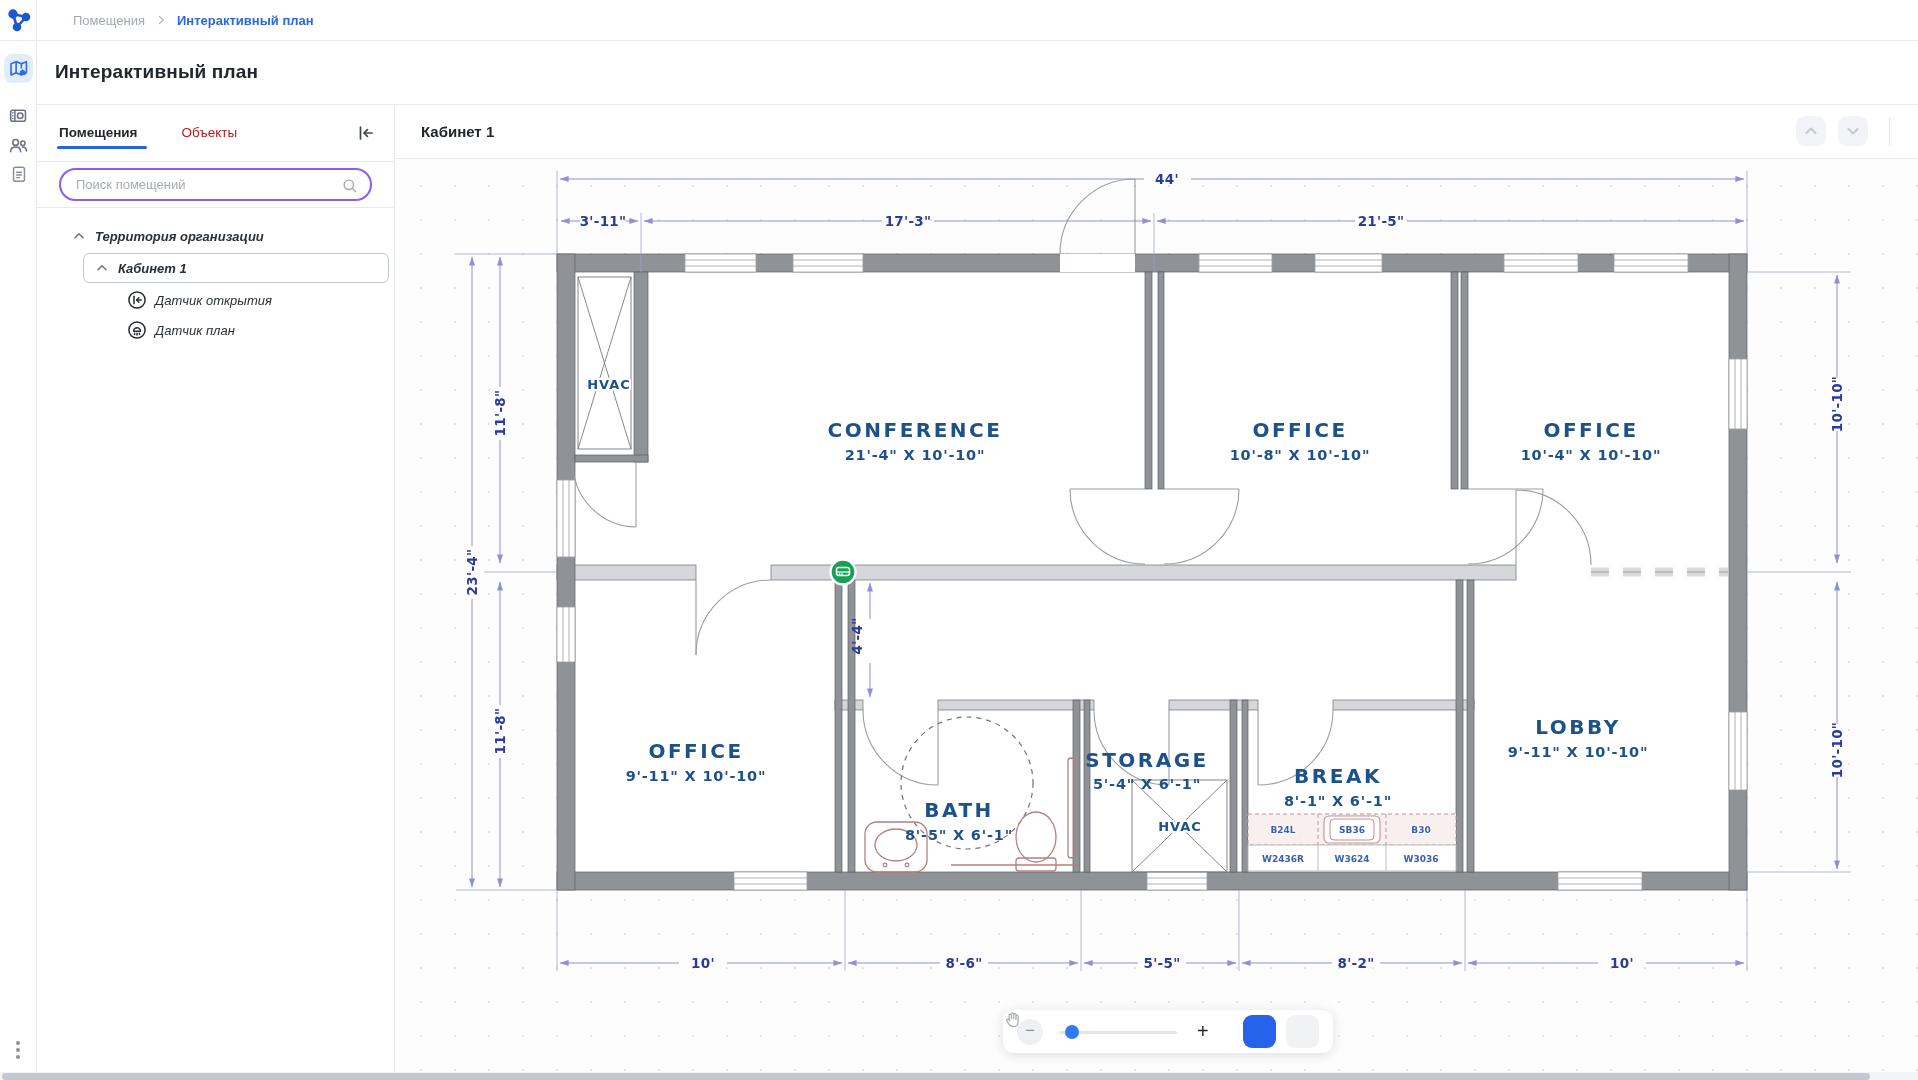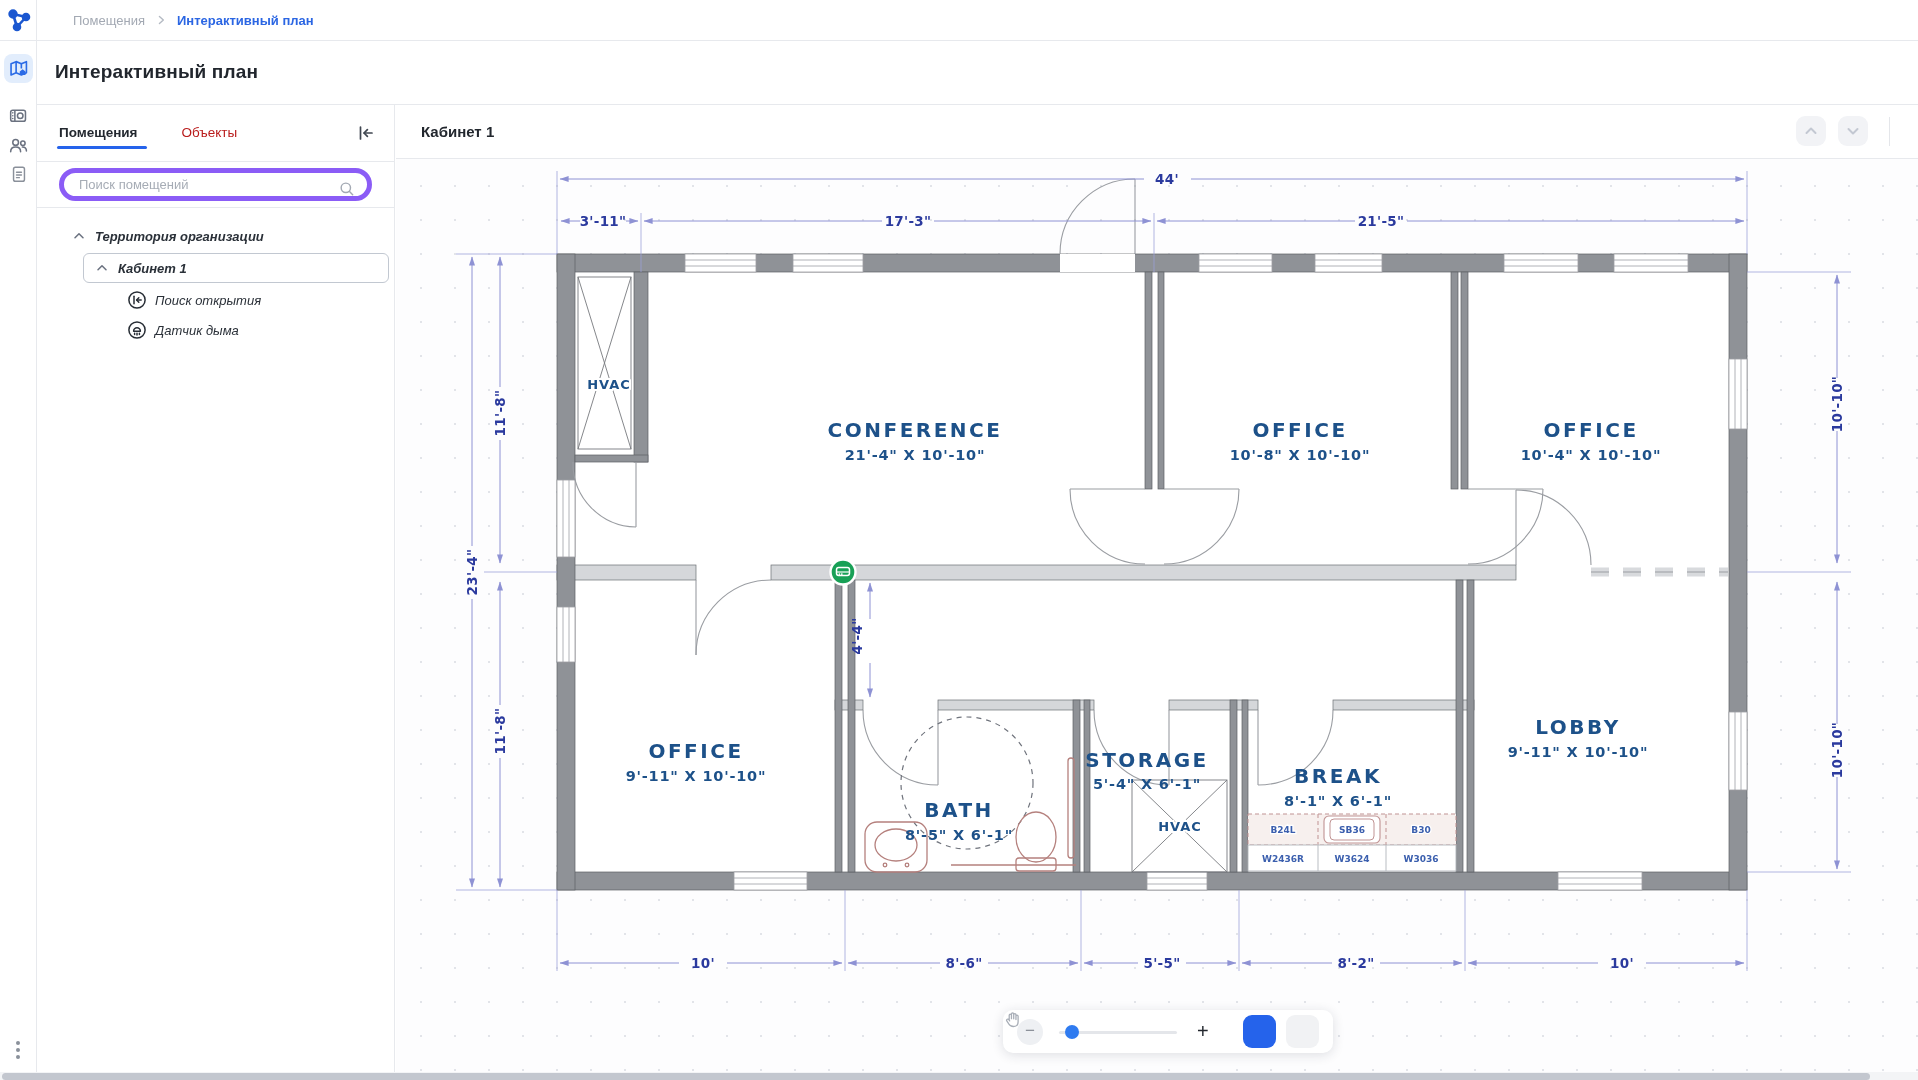--- a/index.html
+++ b/index.html
@@ -31,21 +31,21 @@
   .tabsrow { position:relative; height:58px; border-bottom:1px solid #e7e9ed; display:flex;
     align-items:center; padding:0 18px 0 22px; }
   .tab { font-size:13.5px; cursor:pointer; }
   .tab.active { color:#23282f; font-weight:700; }
   .tab.inactive { color:#b91c1c; margin-left:44px; font-weight:400; }
   .tab-underline { position:absolute; left:20px; bottom:12px; width:90px; height:3px;
     border-radius:2px; background:#2563eb; }
   .collapse-btn { margin-left:auto; width:20px; height:20px; cursor:pointer; }
   .searchrow { height:46px; border-bottom:1px solid #e7e9ed; display:flex; align-items:center;
     padding:0 22px; }
-  .searchbox { position:relative; width:314px; height:33px; border:5px solid #8b5cf6;
+  .searchbox { position:relative; width:314px; height:33px; border:2px solid #8b5cf6;
     border-radius:17px; display:flex; align-items:center; padding:0 34px 0 15px; background:#fff; }
   .searchbox input { border:none; outline:none; width:100%; font-size:13px; color:#3a4048;
     font-family:"Liberation Sans",sans-serif; background:transparent; }
   .searchbox input::placeholder { color:#a6acb5; }
   .search-ic { position:absolute; right:11px; top:7px; }
   .tree { padding-top:13px;font-style:italic; }
   .trow { display:flex; align-items:center; height:30px; font-size:13px; color:#2a3038; }
   .trow .lbl { margin-left:8px; }
   .t-root { padding-left:34px; font-weight:700; cursor:pointer; }
   .t-room { margin:2px 6px 2px 46px; width:306px; height:30px; border:1px solid #c2c8d1;
@@ -219,31 +219,31 @@
     </div>
     <div class="trow t-sensor">
       <svg width="20" height="20" viewBox="0 0 20 20">
         <g fill="none" stroke="#272d35" stroke-width="1.5" stroke-linecap="round" stroke-linejoin="round">
           <circle cx="10" cy="10" r="8.1"></circle>
           <line x1="7" y1="6.3" x2="7" y2="13.7"></line>
           <line x1="14.2" y1="10" x2="9.8" y2="10"></line>
           <polyline points="11.8,7.8 9.6,10 11.8,12.2"></polyline>
         </g>
       </svg>
-      <span class="lbl">Поиск открытия</span>
+      <span class="lbl">Датчик открытия</span>
     </div>
     <div class="trow t-sensor">
       <svg width="20" height="20" viewBox="0 0 20 20">
         <g fill="none" stroke="#272d35" stroke-width="1.5" stroke-linecap="round" stroke-linejoin="round">
           <circle cx="10" cy="10" r="8.1"></circle>
           <path d="M6.6 11.2 a3.4 3.4 0 0 1 6.8 0 Z"></path>
           <path d="M7.6 13.2 v1.4 M10 13.2 v1.7 M12.4 13.2 v1.4"></path>
         </g>
       </svg>
-      <span class="lbl">Датчик дыма</span>
+      <span class="lbl">Датчик план</span>
     </div>
   </div>
 </div>
 
 <div class="main">
   <div class="mainhead">
     <span class="htitle">Кабинет 1</span>
     <div class="hbtns">
       <div class="hbtn">
         <svg width="20" height="20" viewBox="0 0 20 20">

